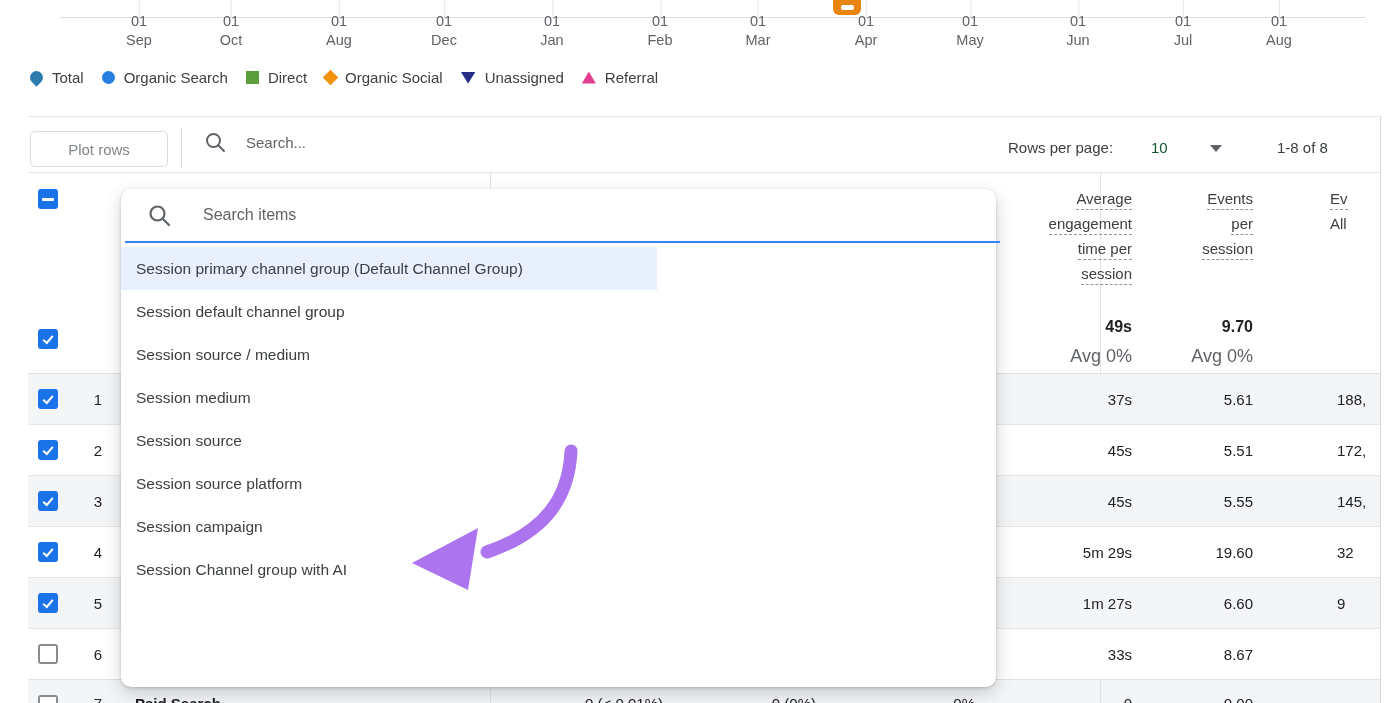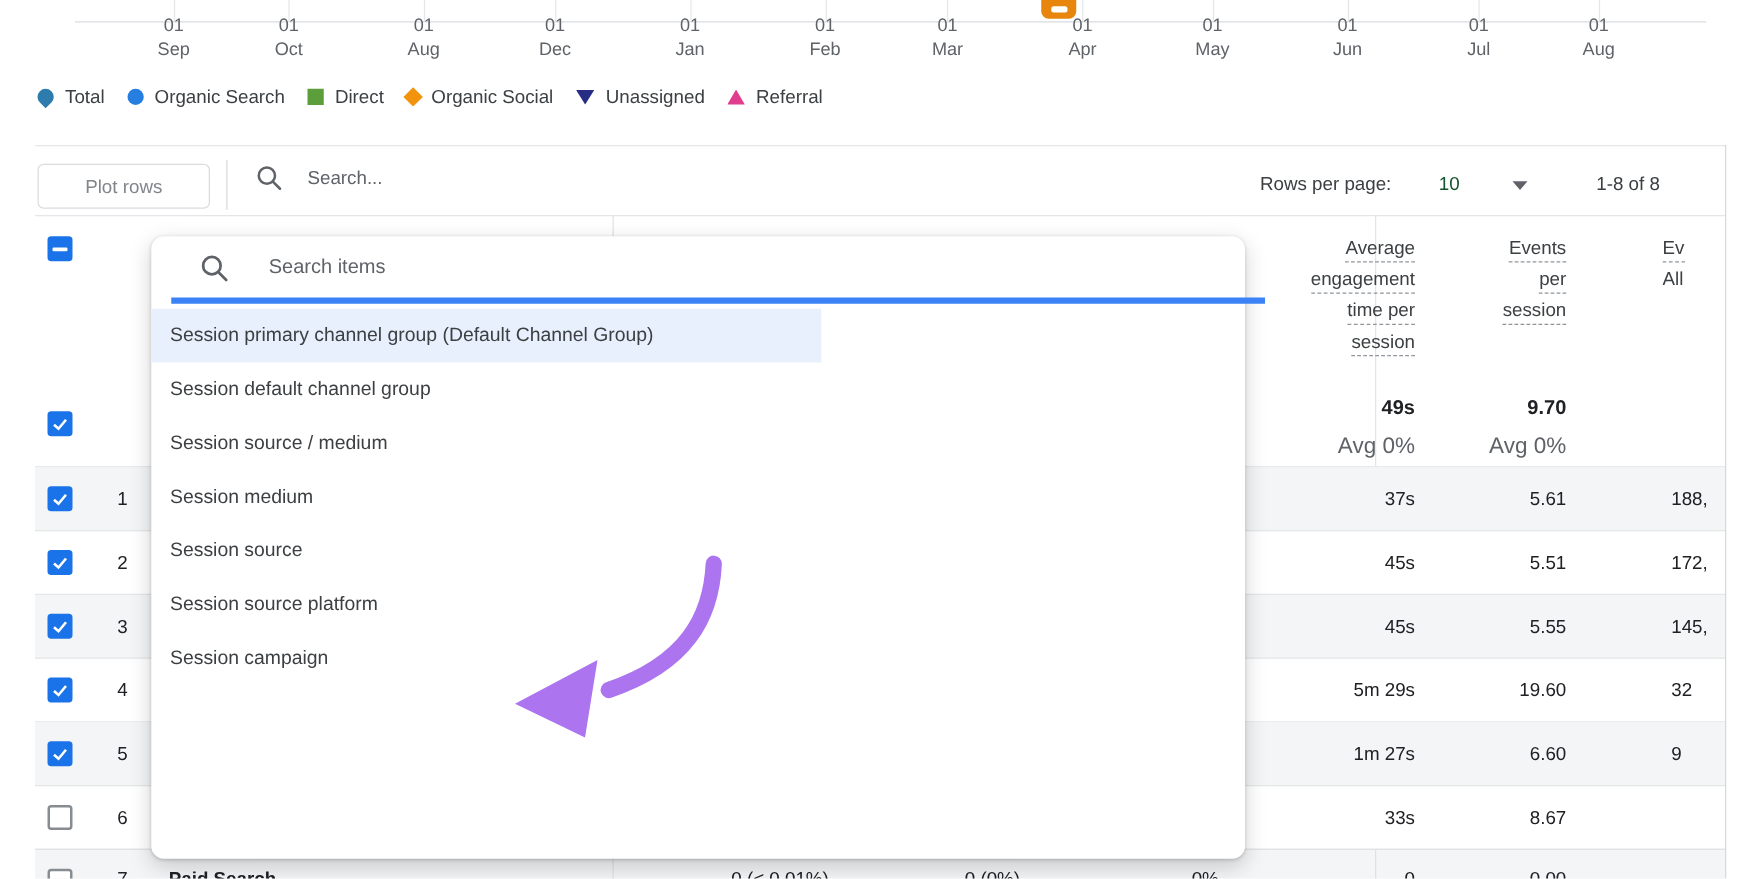--- a/index.html
+++ b/index.html
@@ -77,22 +77,22 @@
   .row7 .c-eng{position:absolute;right:564px;top:15px}
   .row7 .c-rate{position:absolute;right:405px;top:15px}
   .row7 .c-avg{position:absolute;right:248px;top:15px}
   .row7 .c-eps{position:absolute;right:127px;top:15px}
   .row7 .vline{top:0;height:51px;background:#dfe1e3}
 
   
   .dropdown{position:absolute;left:121px;top:189px;width:875px;height:498px;background:#fff;
             border-radius:10px;z-index:10;
             box-shadow:0 1px 3px rgba(0,0,0,.18),0 6px 18px rgba(0,0,0,.18)}
-  .dd-search{position:absolute;left:16px;top:0;width:100%;height:54px;display:flex;align-items:center;
-             box-sizing:border-box;padding-left:22px;gap:30px;border-bottom:5px solid #3b82f6}
+  .dd-search{position:absolute;left:4px;top:0;width:100%;height:54px;display:flex;align-items:center;
+             box-sizing:border-box;padding-left:22px;gap:30px;border-bottom:2px solid #3b82f6}
   .dd-search .plain-input{font-size:16px;width:600px}
   .dd-items{position:absolute;left:0;top:58px;width:100%}
   .dd-item{height:43px;display:flex;align-items:center;padding-left:15px;font-size:15.5px;color:#3c4043;
            box-sizing:border-box}
   .dd-item.selected{background:#e8f0fe;width:536px}
 
   
   .arrow-svg{position:absolute;left:0;top:0;z-index:12;pointer-events:none}
 
   .scroll-divider{position:absolute;left:1380px;top:116px;width:1px;height:587px;background:#d6d9dc;z-index:6}
@@ -383,20 +383,23 @@
         </div>
         <div class="dd-item">
           <span>Session source</span>
         </div>
         <div class="dd-item">
           <span>Session source platform</span>
         </div>
         <div class="dd-item">
           <span>Session campaign</span>
         </div>
+        <div class="dd-item">
+          <span>Session Channel group with AI</span>
+        </div>
       </div>
   </div>
 
   <svg class="arrow-svg" width="1392" height="703" viewBox="0 0 1392 703">
     <path d="M 571 451 C 569 494 549 531 487 552" fill="none" stroke="#ac74ef" stroke-width="13" stroke-linecap="round"></path>
     <polygon points="412,563 478,528 468,590" fill="#ac74ef"></polygon>
   </svg>
 
 </div>
 

